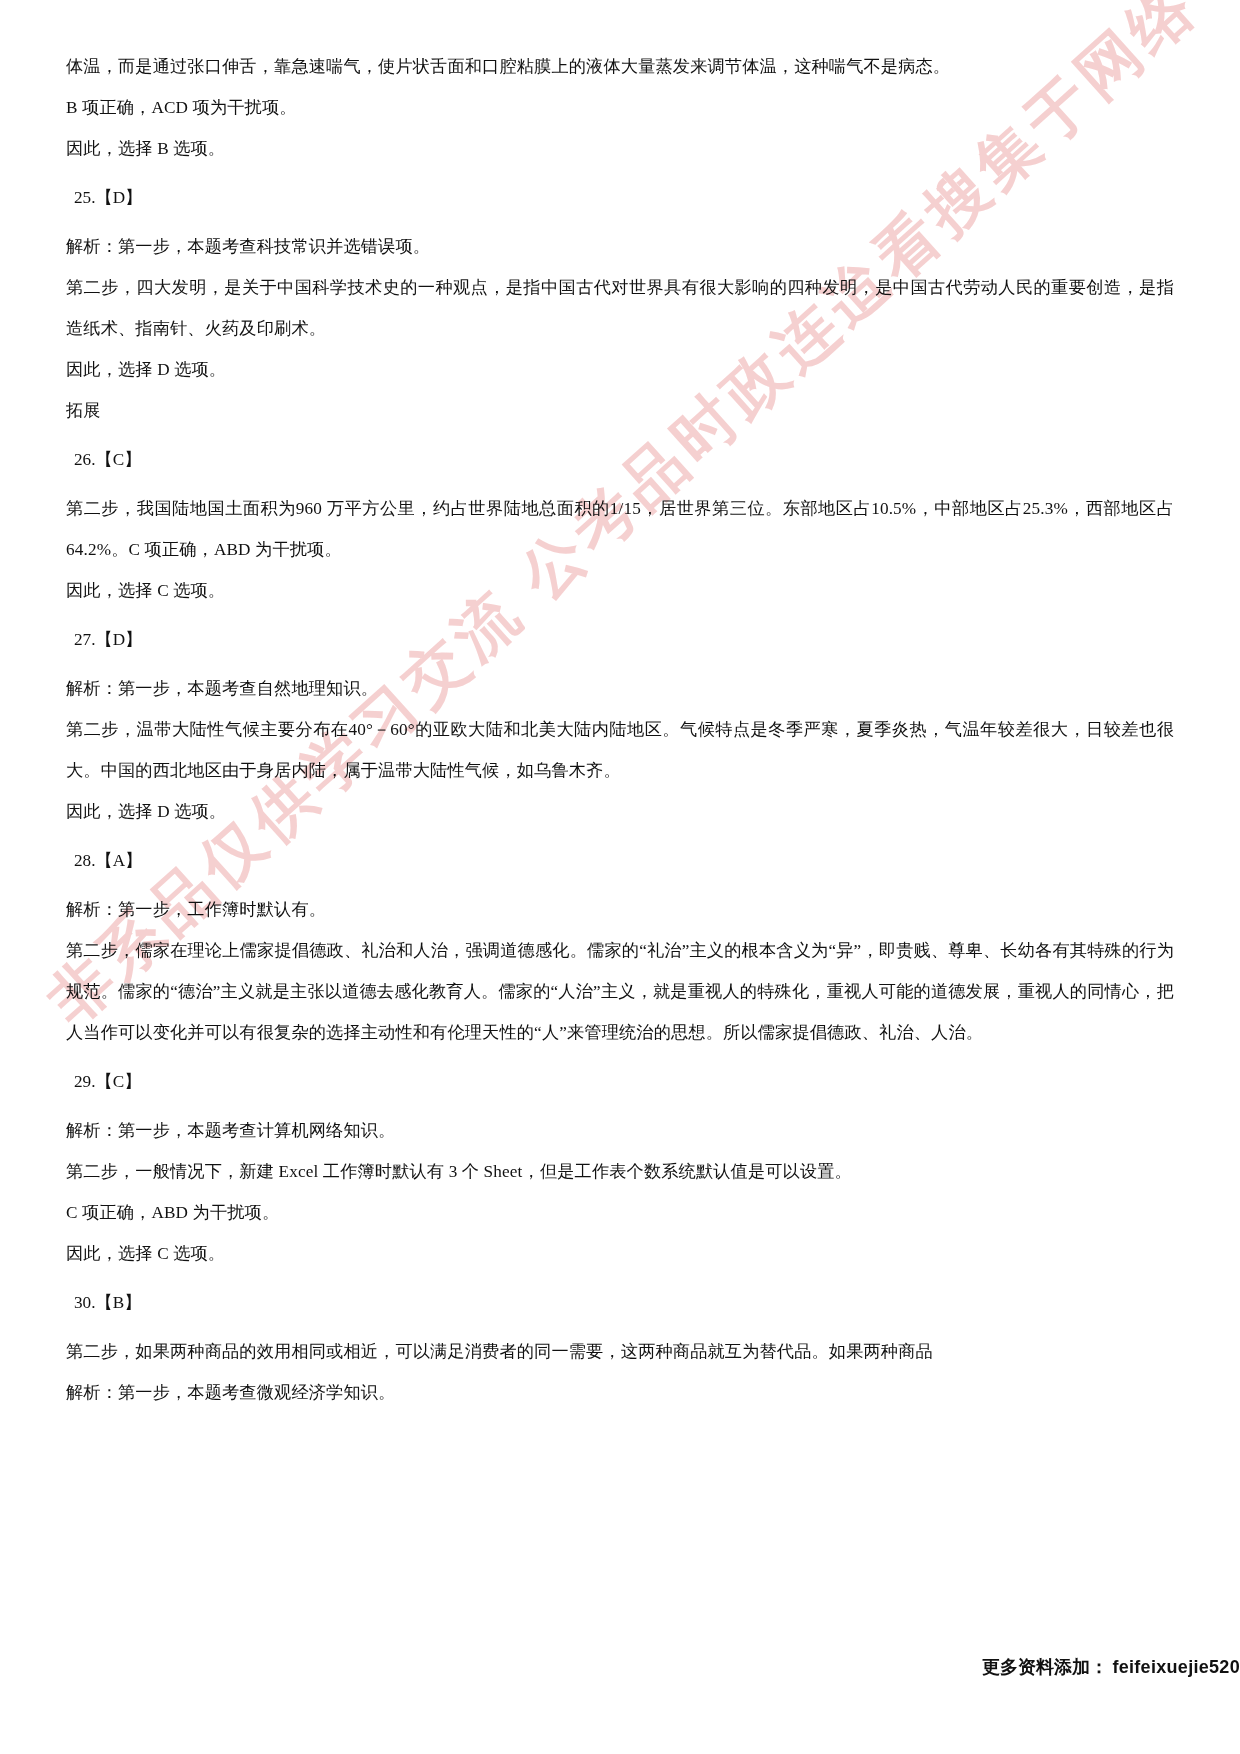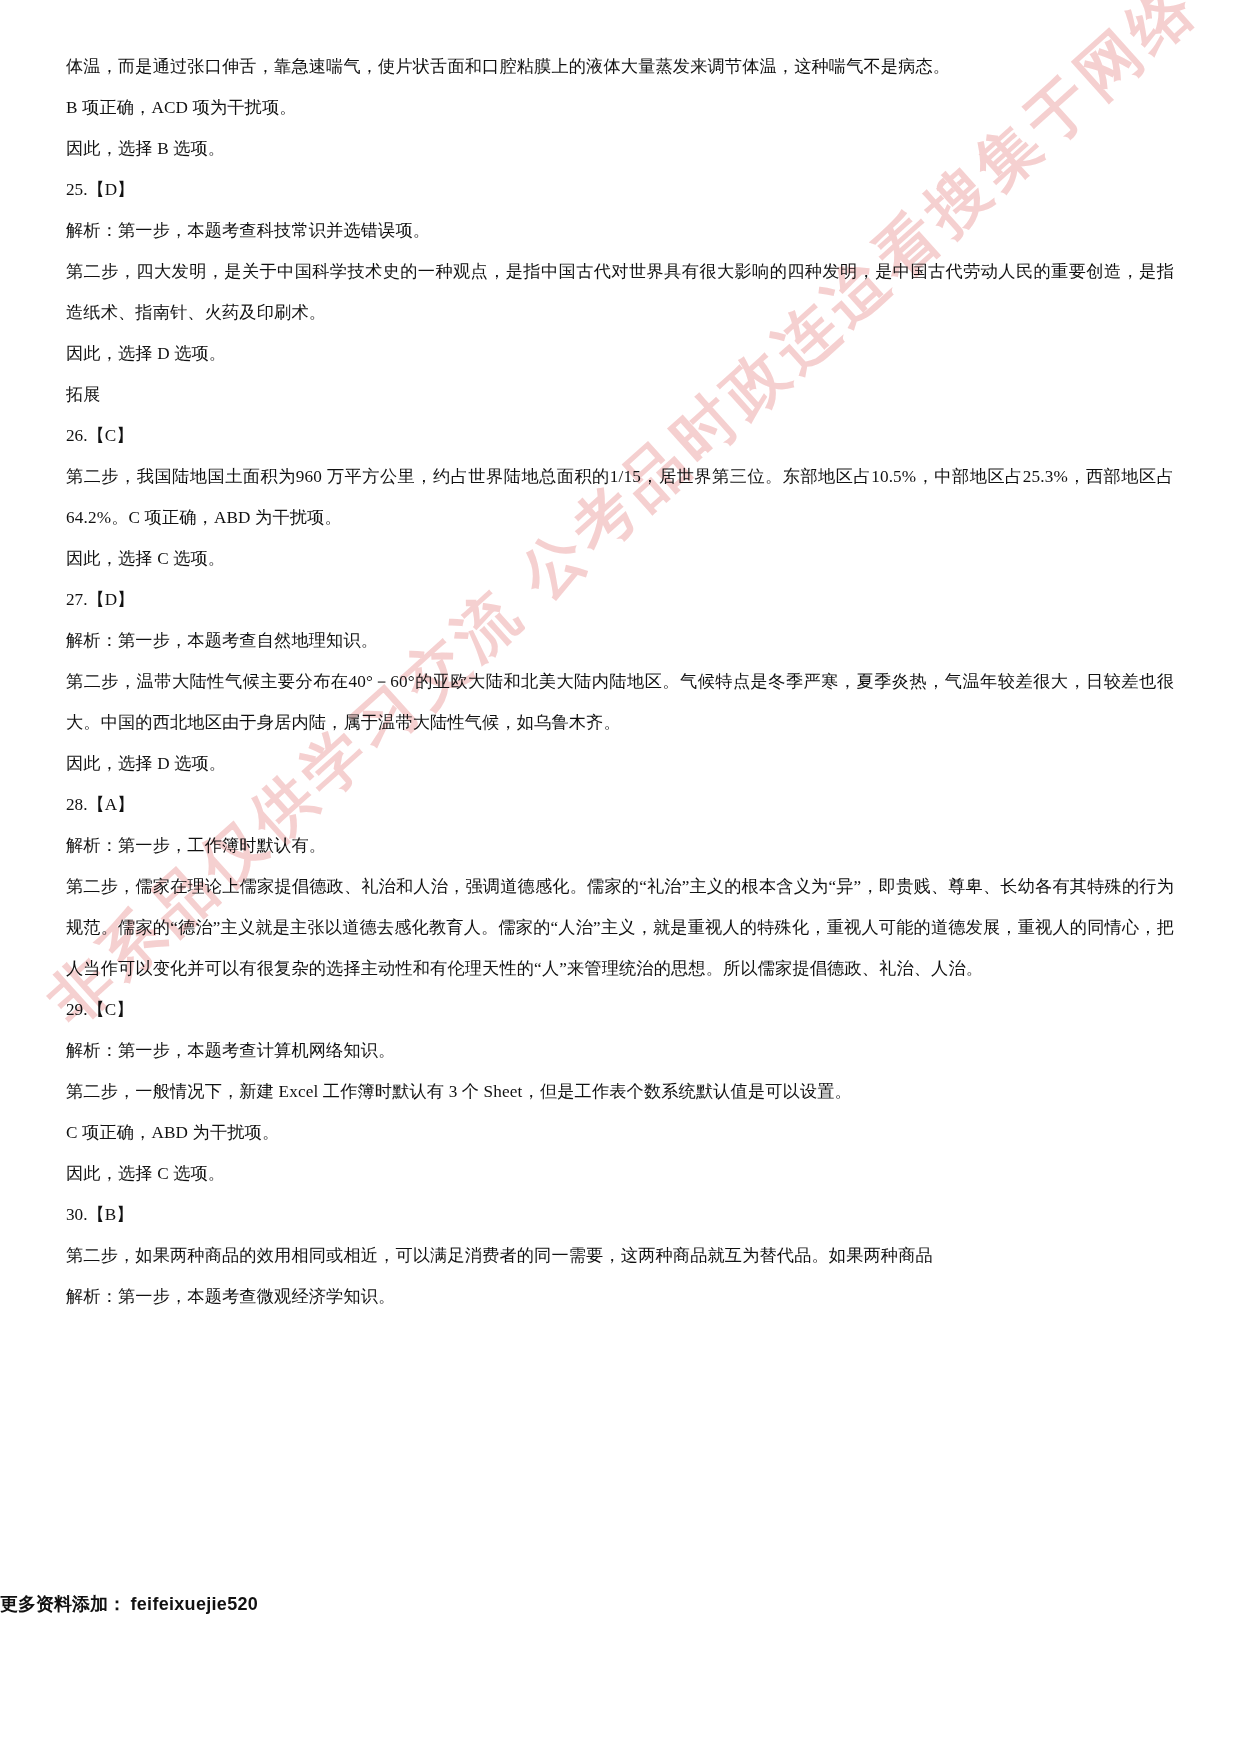--- a/index.html
+++ b/index.html
@@ -27,21 +27,21 @@
     font-size: 17.2px;
     line-height: 41px;
     text-align: justify;
     text-justify: inter-ideograph;
     margin: 0;
     letter-spacing: 0.15px;
   }
   .qnum {
     font-size: 17.2px;
     line-height: 41px;
-    margin: 0;
+    margin: 8px;
   }
   .watermark {
     position: absolute;
     z-index: 1;
     color: #f0b4b4;
     opacity: 0.62;
     font-family: "Liberation Sans", sans-serif;
     font-weight: bold;
     white-space: nowrap;
     pointer-events: none;
@@ -51,23 +51,23 @@
     left: 30px;
     top: 980px;
     font-size: 62px;
     transform: rotate(-42deg);
     transform-origin: left top;
     letter-spacing: 6px;
   }
   .footer {
     position: absolute;
     left: 0;
-    top: 1592px;
+    top: 1655px;
     width: 1240px;
-    text-align: left;
+    text-align: right;
     font-size: 18px;
     z-index: 3;
   }
   .footer .label {
     font-family: "Liberation Serif", serif;
     font-weight: bold;
     color: #111;
   }
   .footer .handle {
     font-family: "Liberation Sans", sans-serif;

